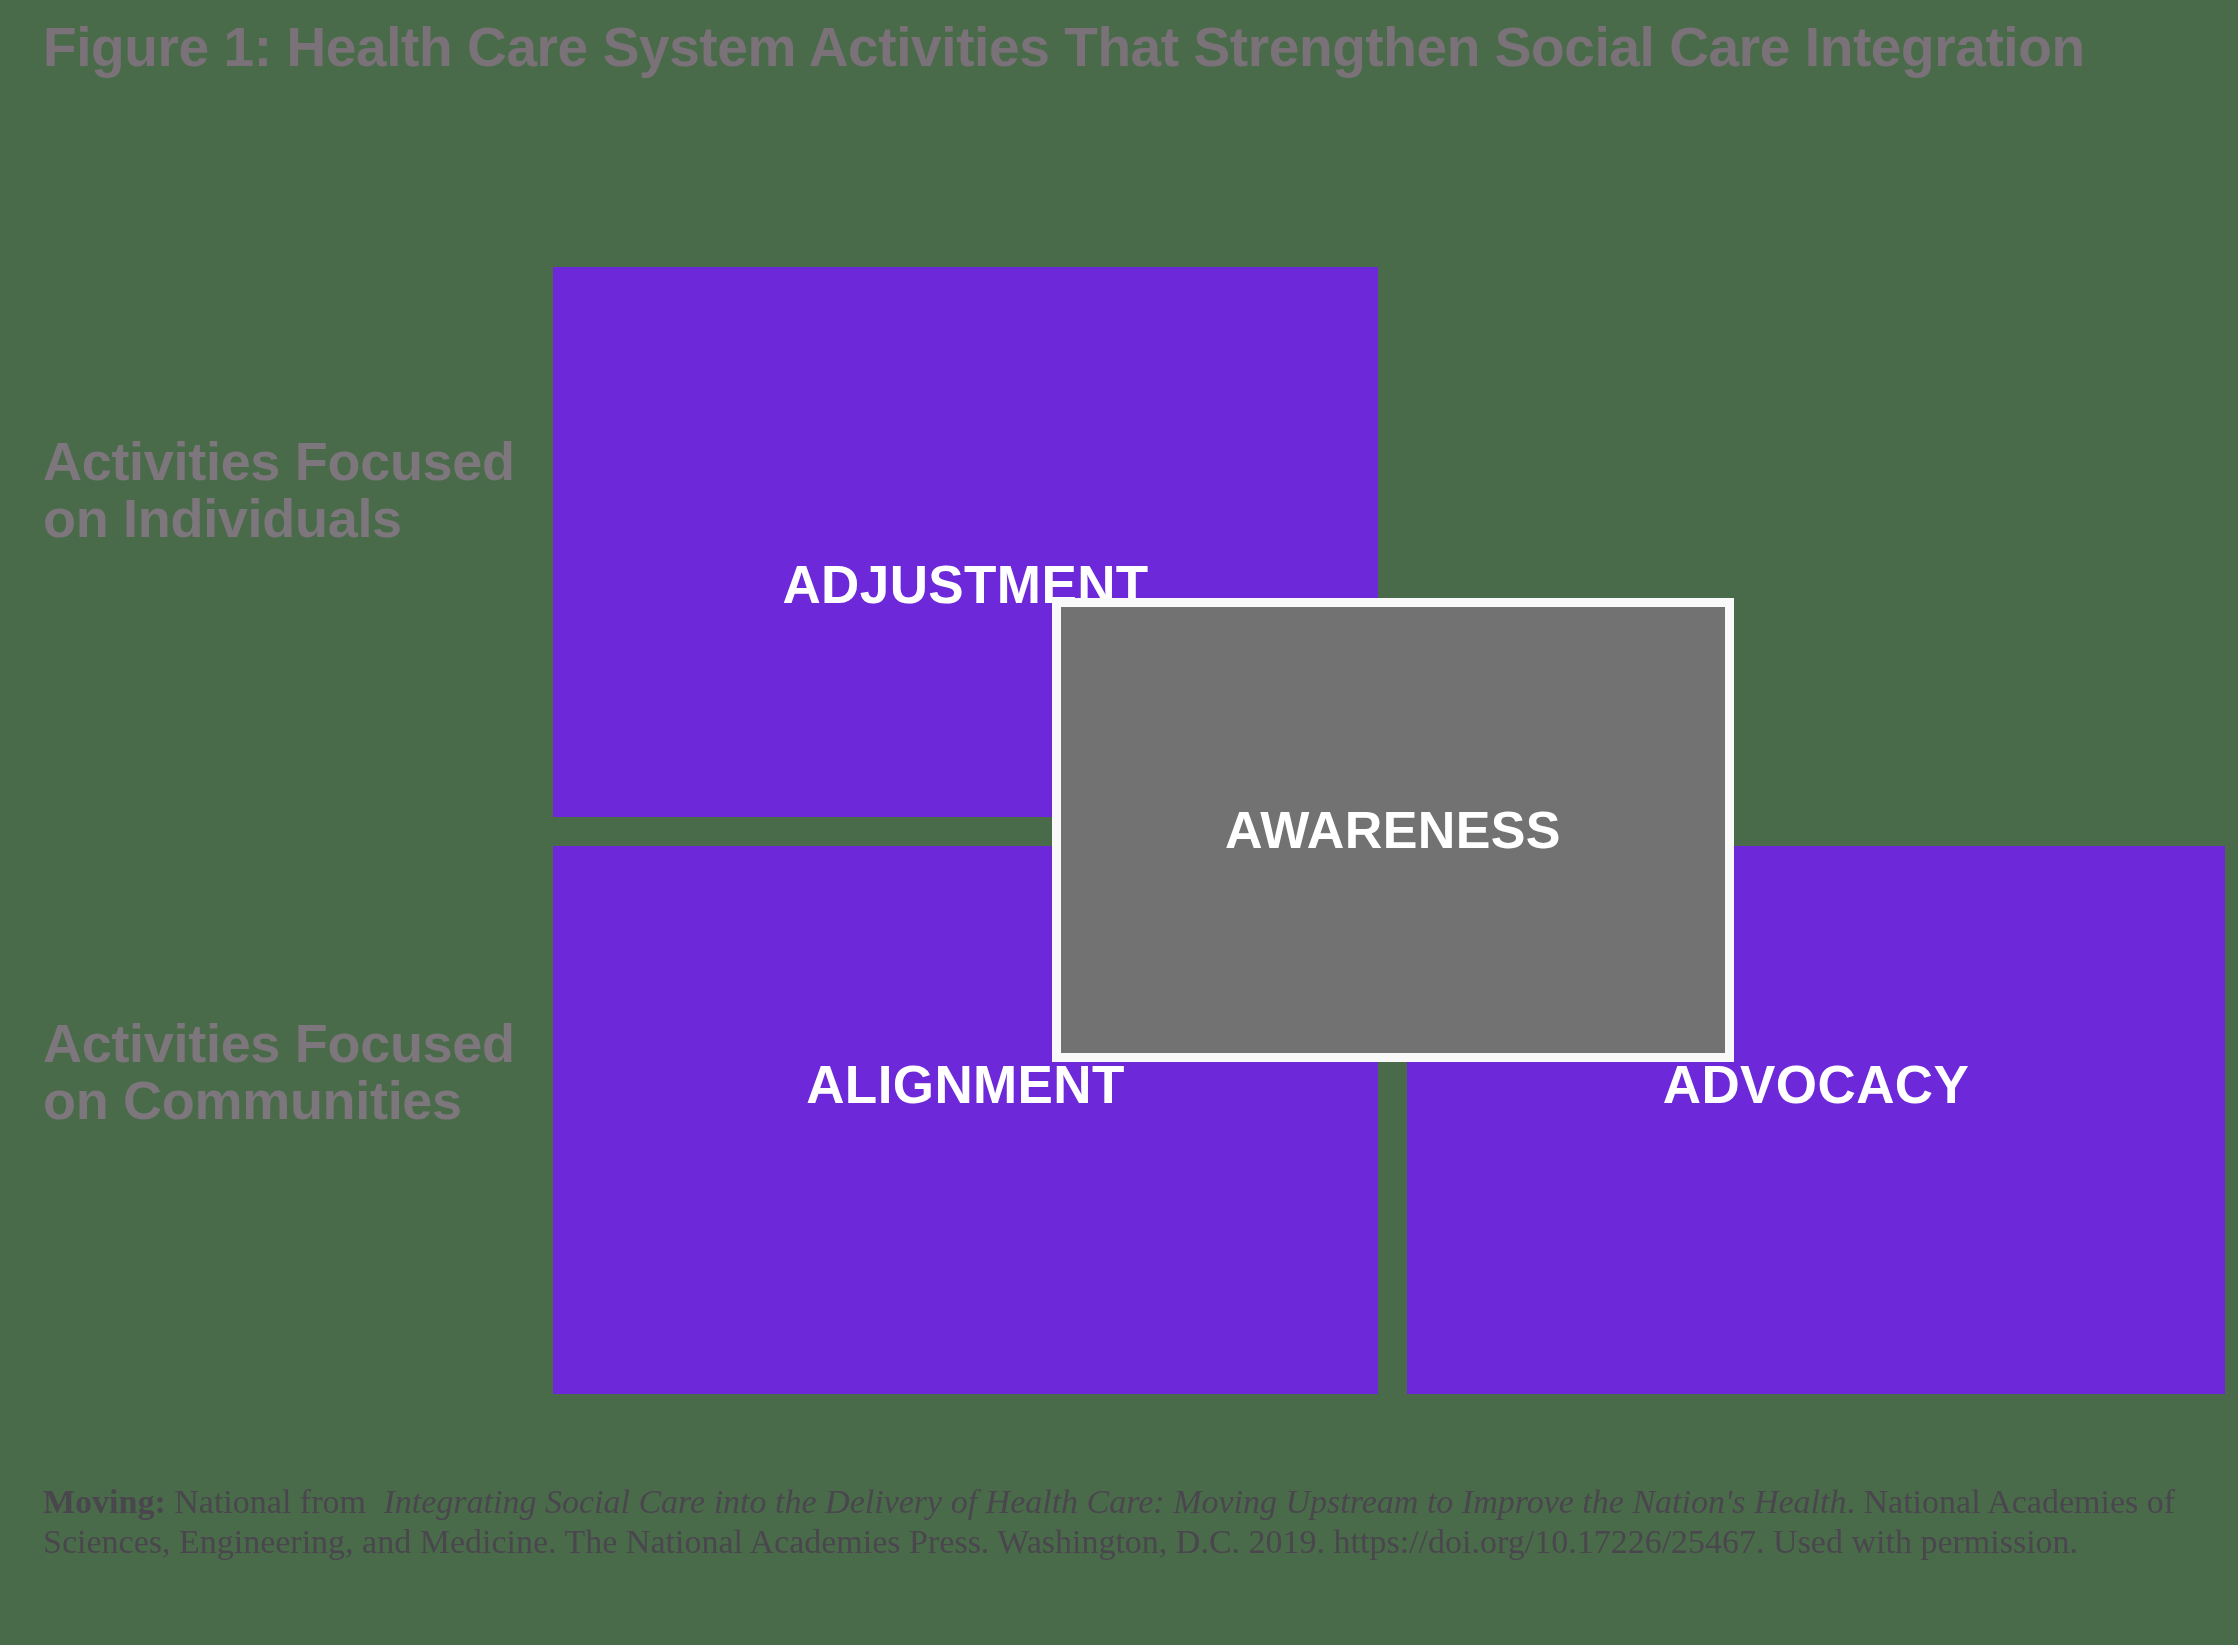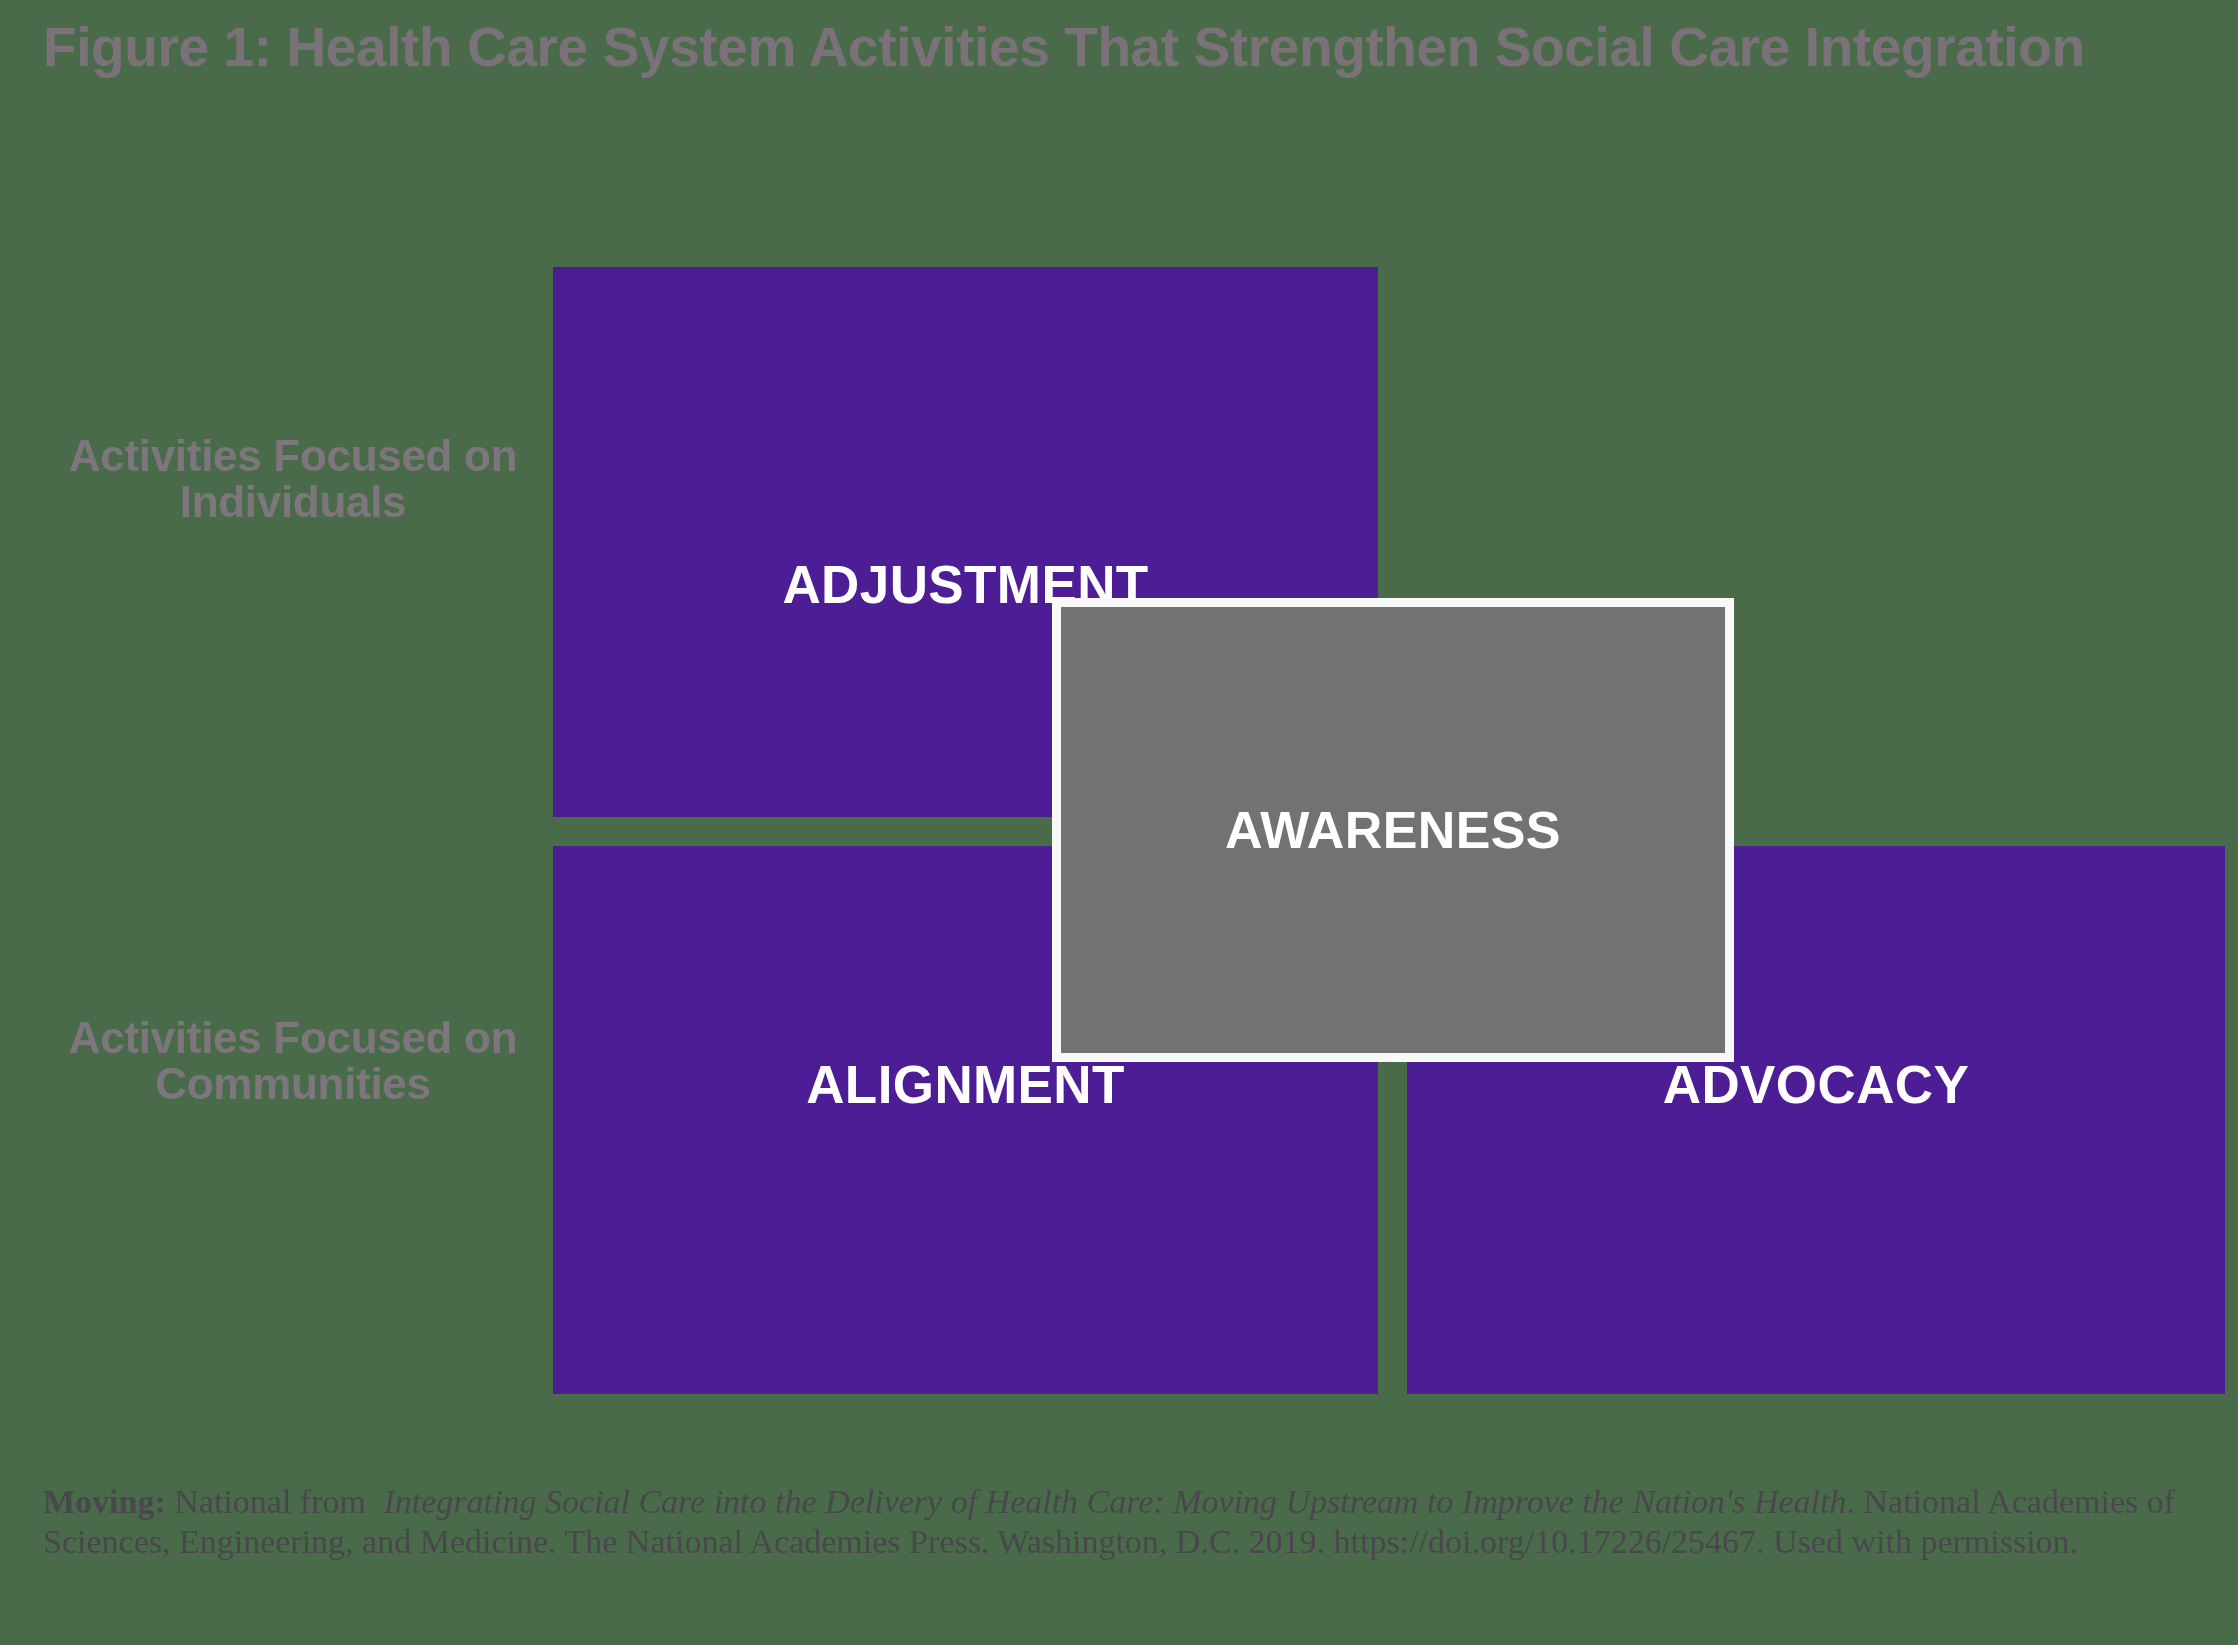--- a/index.html
+++ b/index.html
@@ -34,34 +34,33 @@
     color: #7a7278;
     letter-spacing: -0.4px;
   }
 
   
   .row-label {
     position: absolute;
     left: 43px;
     width: 500px;
     font-family: "Liberation Sans", sans-serif;
-    font-size: 44px;
+    font-size: 54px;
     font-weight: bold;
     line-height: 1.05;
     color: #7d767c;
     letter-spacing: -0.3px;
-    text-align: center;
   }
   .row-label.individuals { top: 433px; }
   .row-label.communities { top: 1015px; }
 
   
   .quad {
     position: absolute;
-    background: #4c1d95;
+    background: #6d28d9;
     display: flex;
     align-items: center;
     justify-content: center;
   }
   .quad-adjustment { left: 553px;  top: 267px;  width: 825px;  height: 550px; }
   .quad-assistance { left: 1407px; top: 267px;  width: 818px;  height: 550px; }
   .quad-alignment  { left: 553px;  top: 846px; width: 825px;  height: 548px; }
   .quad-advocacy   { left: 1407px; top: 846px; width: 818px;  height: 548px; }
 
   .quad-label {

